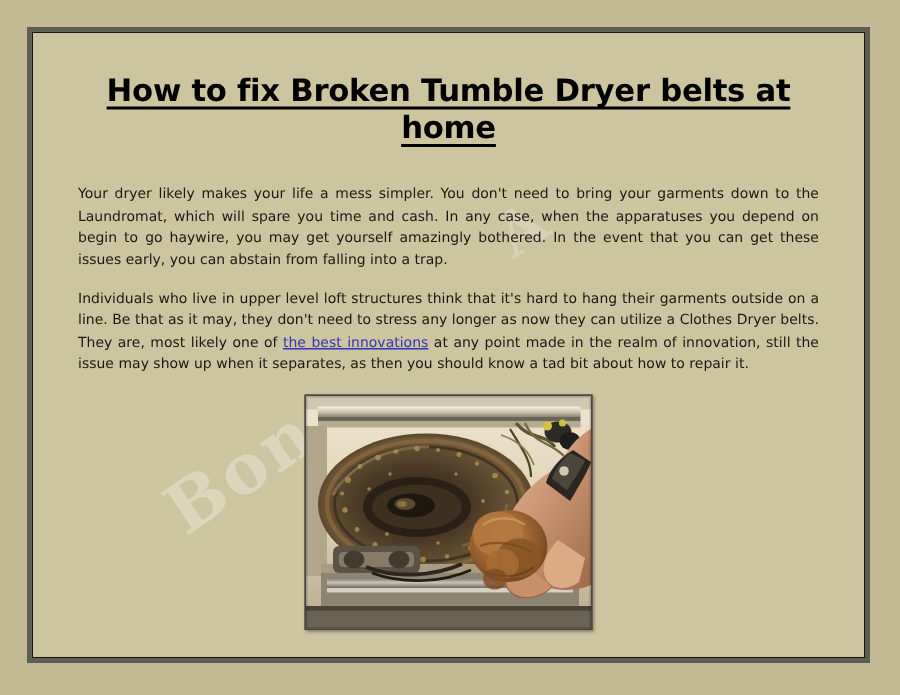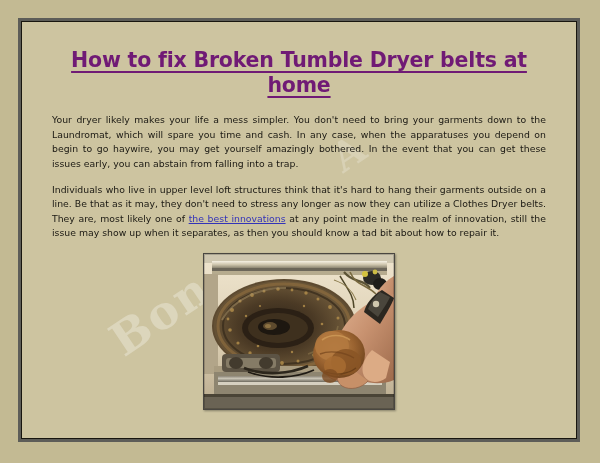--- a/index.html
+++ b/index.html
@@ -74,26 +74,26 @@
     user-select: none;
   }
 
   
   #content {
     position: relative;
     padding: 26px 30px 0 30px;
     z-index: 3;
   }
   #doc-title {
-    margin: 0 0 16px 0;
+    margin: 0 0 26px 0;
     text-align: center;
     font-family: "DejaVu Sans", sans-serif;
     font-size: 20.5px;
     font-weight: bold;
-    color: #701a75;
+    color: #000000;
     text-decoration: underline;
     text-underline-offset: 4px;
     letter-spacing: -0.2px;
     line-height: 1.2;
   }
   p.para {
     margin: 0 0 11px 0;
     text-align: justify;
     font-family: "DejaVu Sans", sans-serif;
     font-size: 9.3px;

